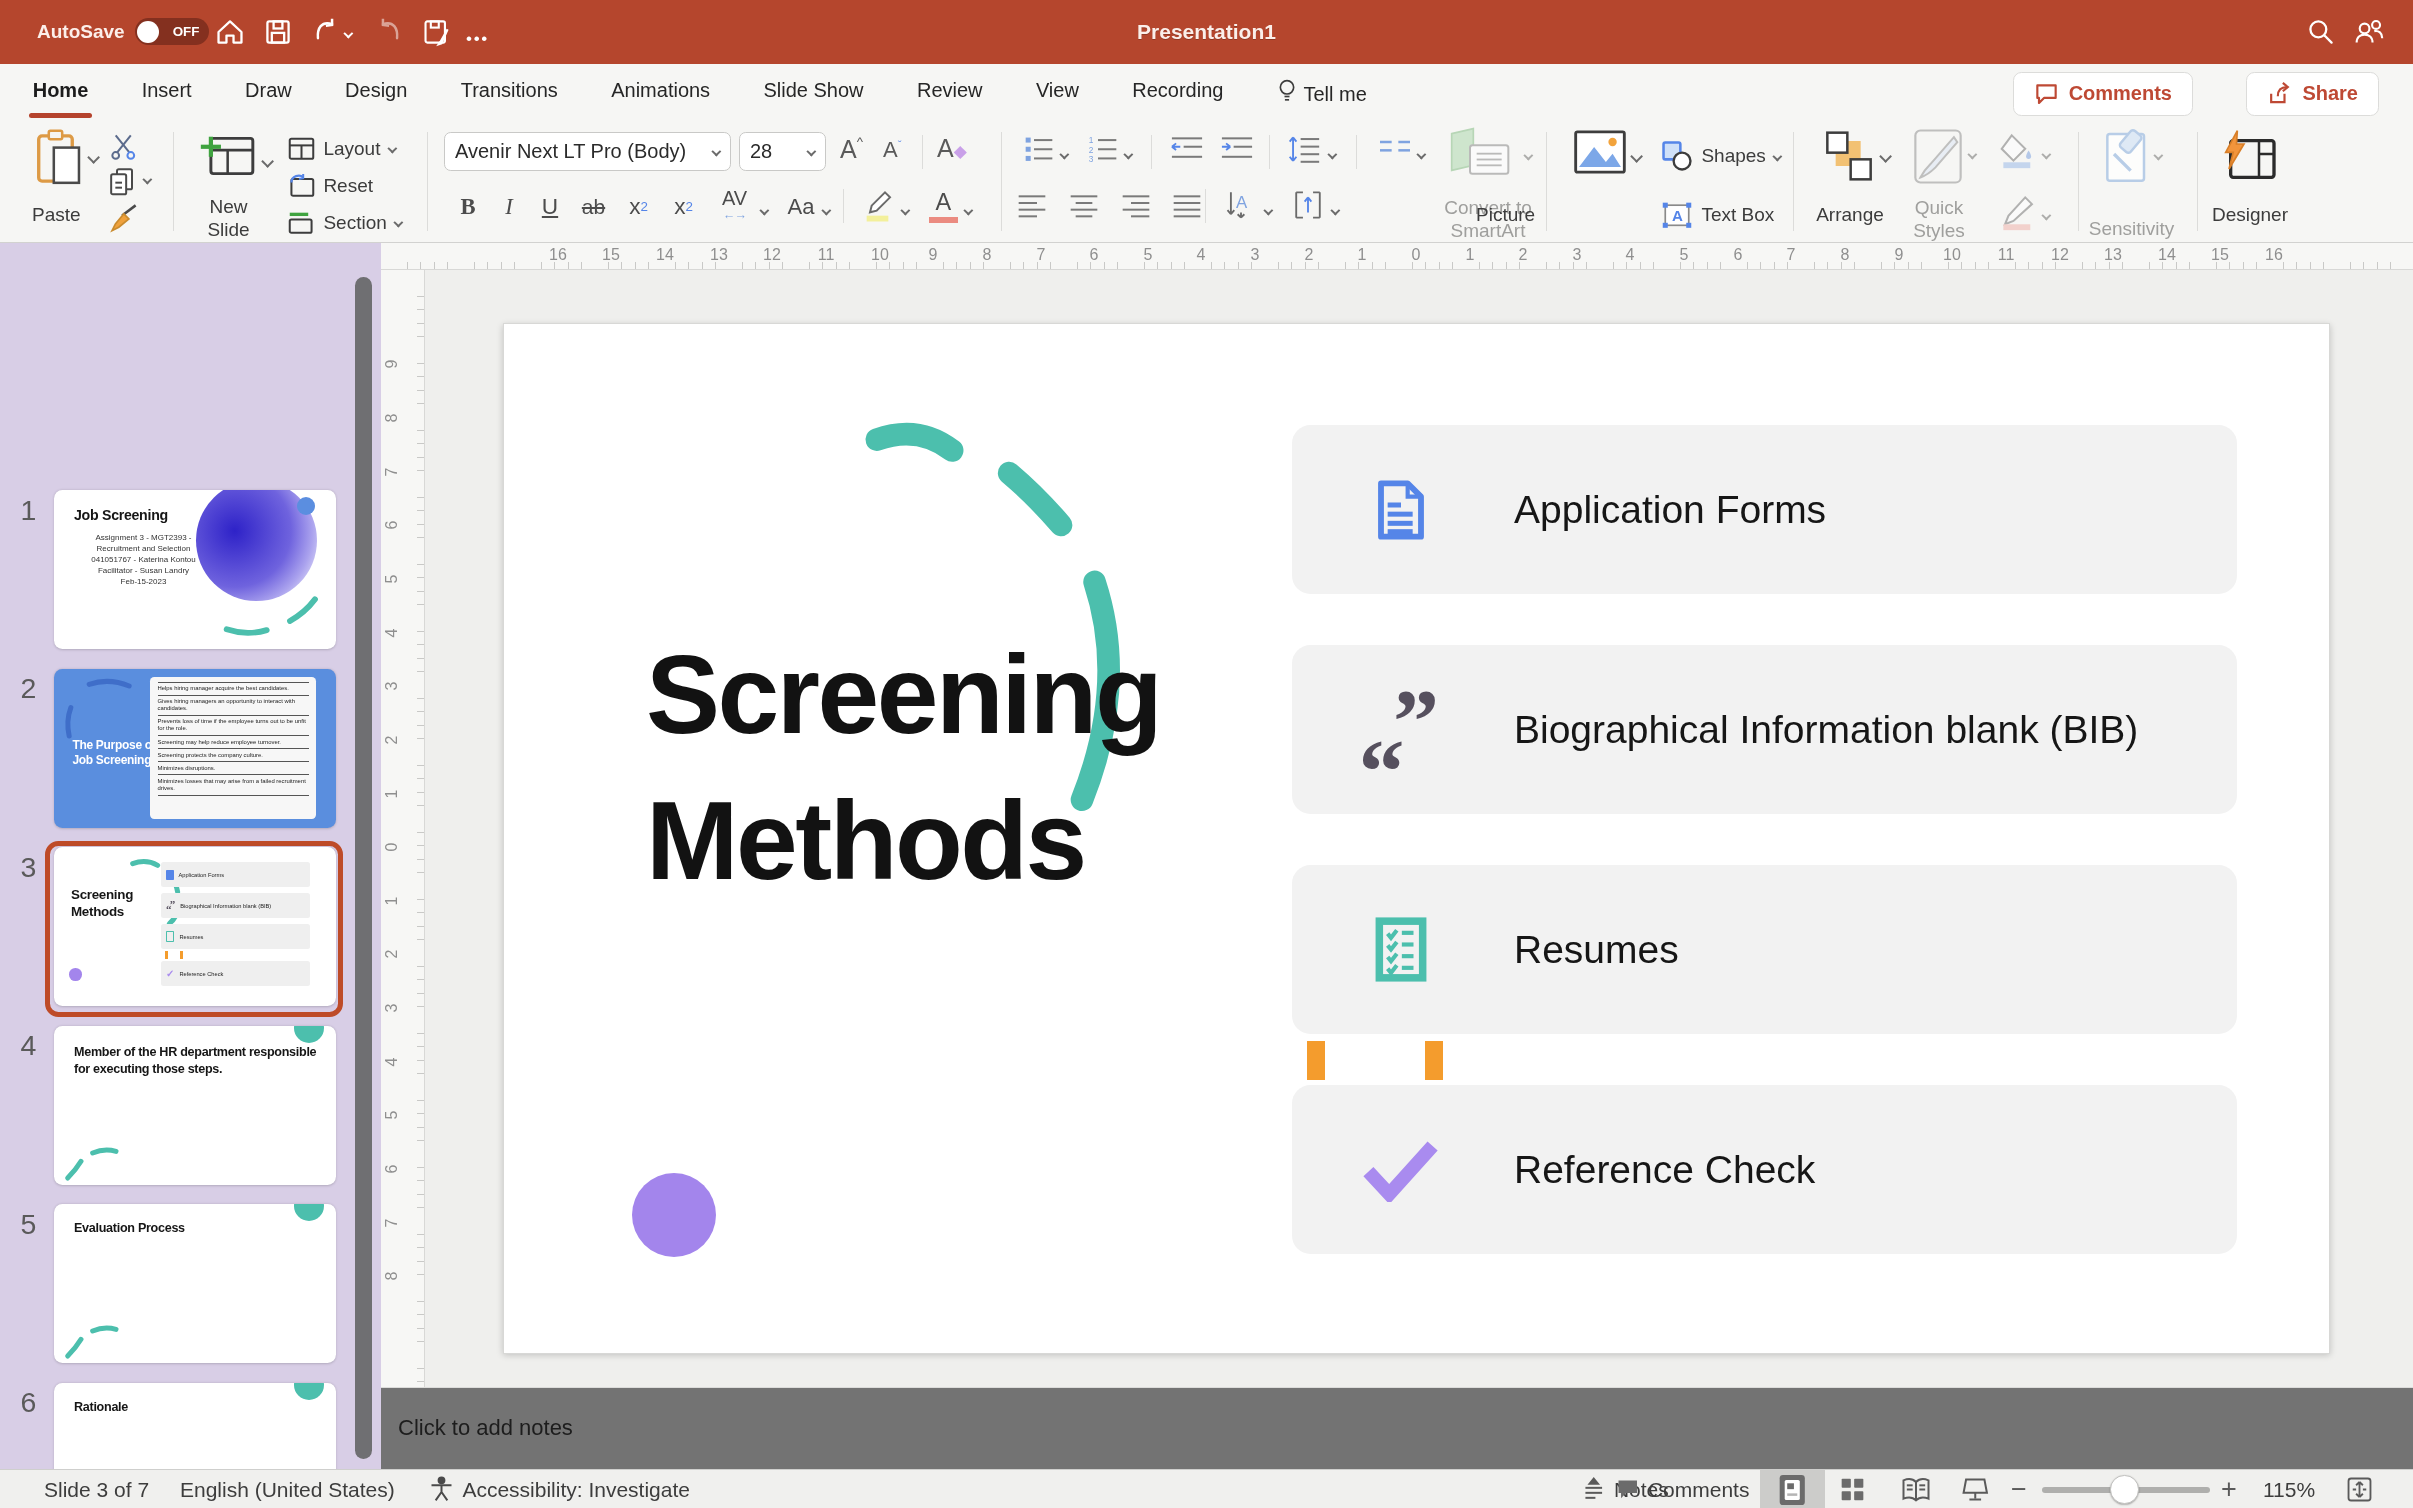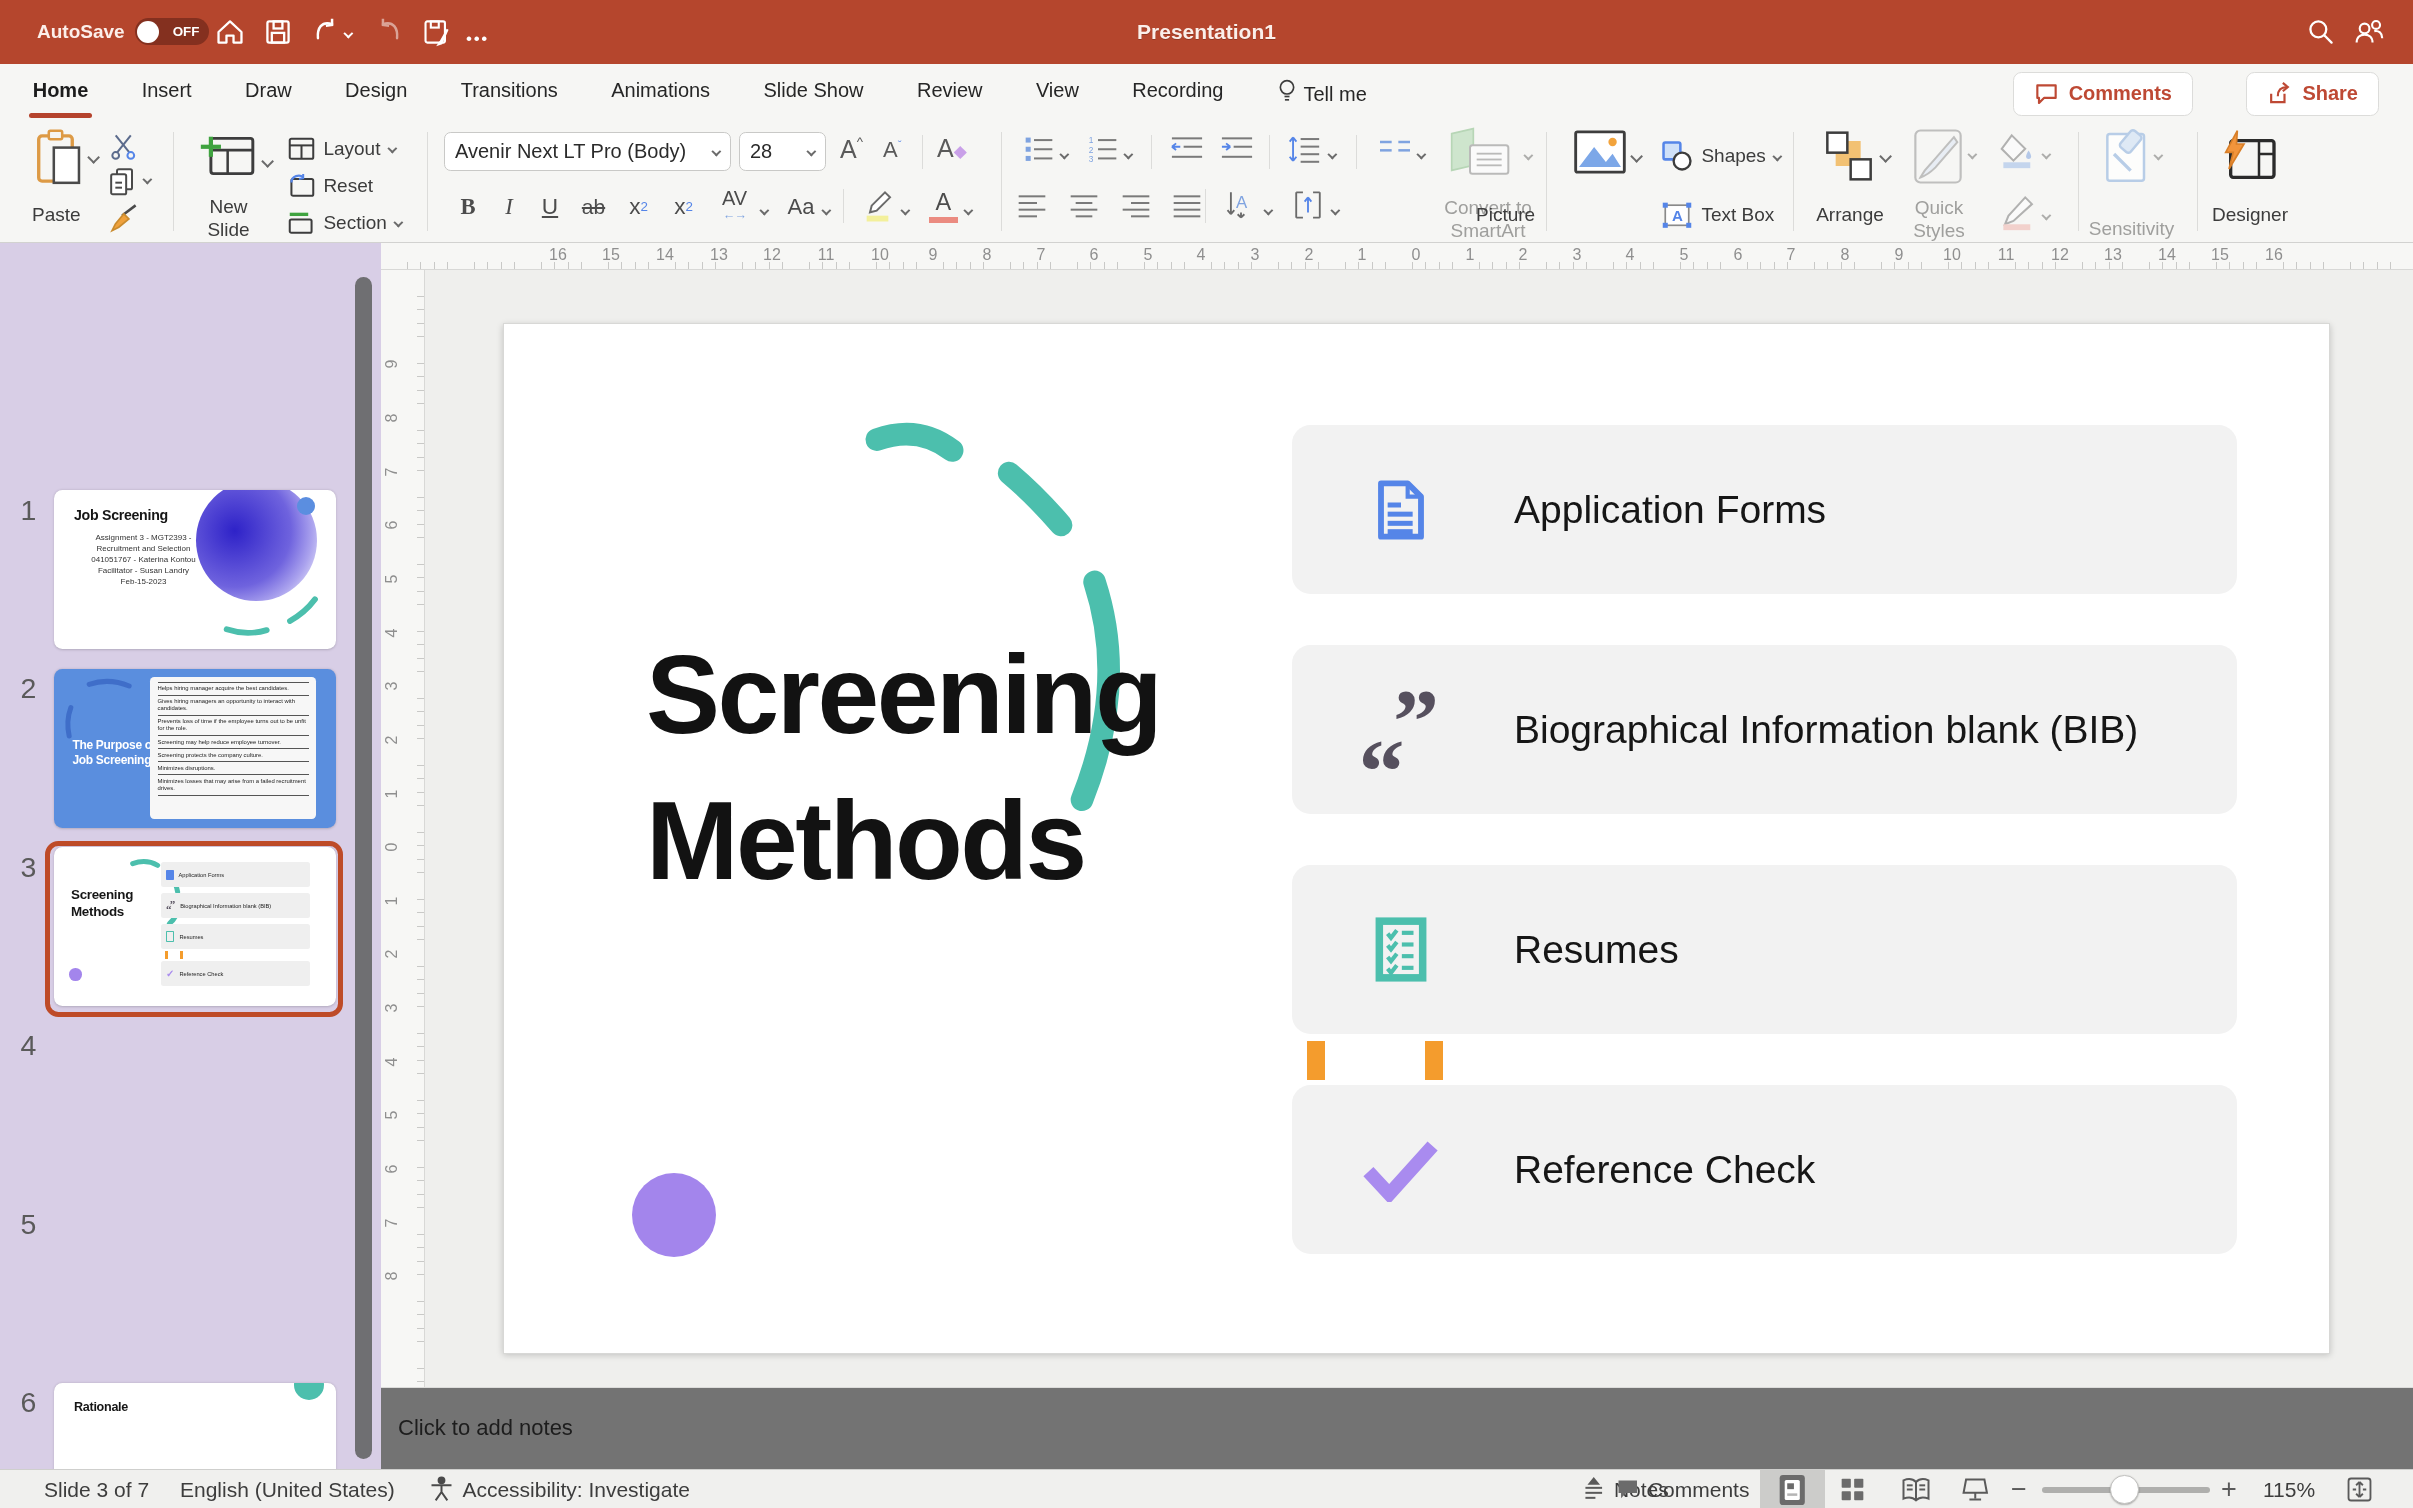--- a/index.html
+++ b/index.html
@@ -652,21 +652,37 @@
         <span>Resumes</span>
       </div>
     <div style="position:absolute;left:111px;top:104px;width:3.4px;height:7.5px;background:#F49C2D"></div>
     <div style="position:absolute;left:126px;top:104px;width:3.4px;height:7.5px;background:#F49C2D"></div>
     <div class="minicard" style="top:114px">
         <span style="color:#A98BEF;font-weight:bold;font-size:10px">✓</span>
         <span>Reference Check</span>
       </div>
   </div>
 
-
+  <div class="thumb" style="top:783px">
+    <div class="halfcirc" style="left:240px;top:-13.4px"></div>
+    <div class="t-title" style="position:absolute;left:20px;top:18.4px;width:243px;font-size:12.6px;line-height:17px">Member of the HR department responsible for executing those steps.</div>
+    <svg class="minidash" style="left:6.7px;top:117px" width="75" height="40" viewBox="0 0 90 48" fill="none" stroke="#4CBFAD" stroke-width="6" stroke-linecap="round">
+        <path d="M8 42 Q18 32 24 22"></path>
+        <path d="M38 12 Q52 6 66 10"></path>
+      </svg>
+  </div>
+
+  <div class="thumb" style="top:961px">
+    <div class="halfcirc" style="left:240px;top:-13.4px"></div>
+    <div class="t-title" style="position:absolute;left:20px;top:17px;font-size:12.6px">Evaluation Process</div>
+    <svg class="minidash" style="left:6.7px;top:117px" width="75" height="40" viewBox="0 0 90 48" fill="none" stroke="#4CBFAD" stroke-width="6" stroke-linecap="round">
+        <path d="M8 42 Q18 32 24 22"></path>
+        <path d="M38 12 Q52 6 66 10"></path>
+      </svg>
+  </div>
 
   <div class="thumb" style="top:1140px">
     <div class="halfcirc" style="left:240px;top:-13.4px"></div>
     <div class="t-title" style="position:absolute;left:20px;top:17px;font-size:12.6px">Rationale</div>
 
   </div>
 
   <div class="scrollthumb"></div>
 </div>
 

